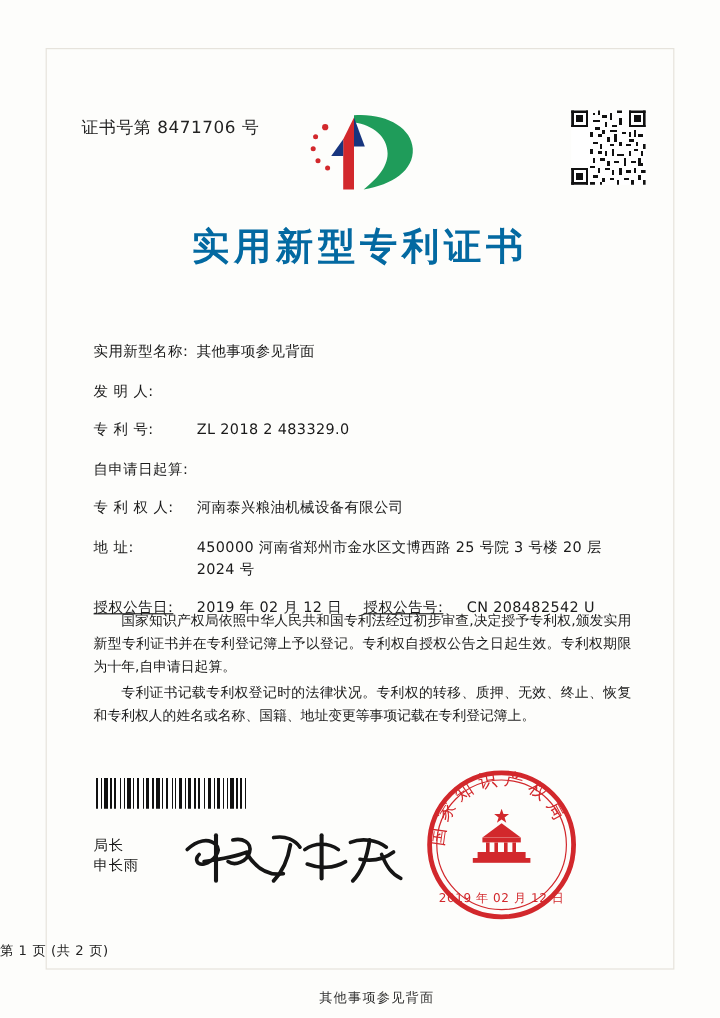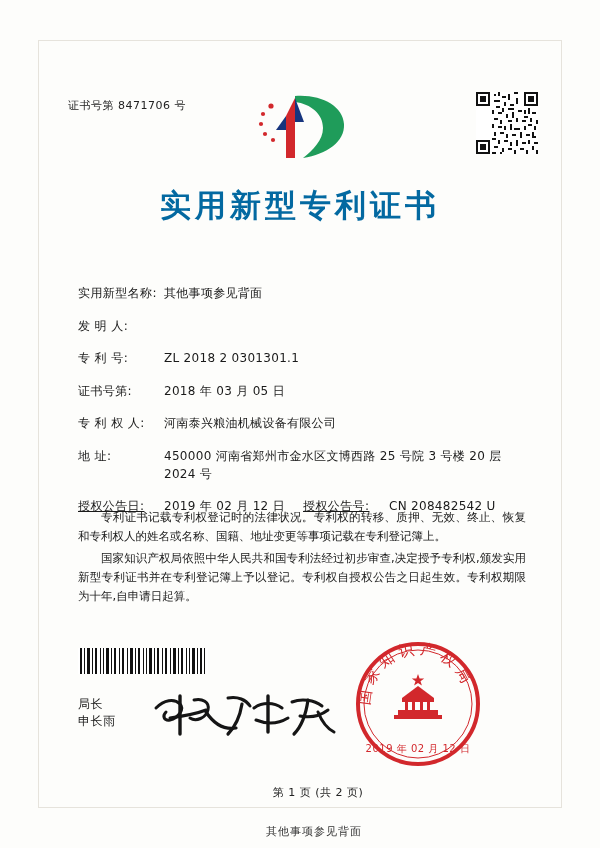--- a/index.html
+++ b/index.html
@@ -29,21 +29,21 @@
     width: 524px;
     height: 768px;
     border: 1px solid #e6e3dc;
     box-sizing: border-box;
   }
 
   
   .cert-number {
     position: absolute;
     left: 68px; top: 98px;
-    font-size: 11px;
+    font-size: 14px;
     letter-spacing: 0.5px;
     color: #222;
     white-space: nowrap;
   }
   .logo {
     position: absolute;
     left: 243px; top: 88px;
     width: 110px; height: 76px;
   }
   .qr {
@@ -161,25 +161,23 @@
     color: #d2282c;
     font-size: 10px;
     letter-spacing: 0.5px;
     pointer-events: none;
   }
 
   
   .page-num {
     position: absolute;
     left: 0; right: 0; top: 785px;
-    text-align: center;
     font-size: 11px;
     color: #222;
     letter-spacing: 0.5px;
-    padding-left: 36px;
   }
   .footer-note {
     position: absolute;
     left: 0; right: 0; top: 824px;
     text-align: center;
     font-size: 11px;
     color: #333;
     letter-spacing: 1px;
     padding-left: 28px;
   }
@@ -298,25 +296,24 @@
   <div class="fields">
     <div class="field-row">
       <div class="field-label">实用新型名称:</div>
       <div class="field-value">其他事项参见背面</div>
     </div>
     <div class="field-row">
       <div class="field-label">发 明 人:</div>
     </div>
     <div class="field-row">
       <div class="field-label">专 利 号:</div>
-      <div class="field-value">ZL 2018 2 0301301.1</div>
-    </div>
-    <div class="field-row">
-      <div class="field-label">证书号第:</div>
-      <div class="field-value">2018 年 03 月 05 日</div>
+      <div class="field-value">ZL 2018 2 483329.0</div>
+    </div>
+    <div class="field-row">
+      <div class="field-label">自申请日起算:</div>
     </div>
     <div class="field-row">
       <div class="field-label">专 利 权 人:</div>
       <div class="field-value">河南泰兴粮油机械设备有限公司</div>
     </div>
     <div class="field-row">
       <div class="field-label">地    址:</div>
       <div class="field-value">450000 河南省郑州市金水区文博西路 25 号院 3 号楼 20 层 2024 号</div>
     </div>
     <div class="field-row inline2">
@@ -325,22 +322,22 @@
         <div class="field-value">2019 年 02 月 12 日</div>
       </div>
       <div class="inline-half">
         <div class="field-label">授权公告号:</div>
         <div class="field-value">CN 208482542 U</div>
       </div>
     </div>
   </div>
 
   <div class="paras">
+    <p>国家知识产权局依照中华人民共和国专利法经过初步审查,决定授予专利权,颁发实用新型专利证书并在专利登记簿上予以登记。专利权自授权公告之日起生效。专利权期限为十年,自申请日起算。</p>
     <p>专利证书记载专利权登记时的法律状况。专利权的转移、质押、无效、终止、恢复和专利权人的姓名或名称、国籍、地址变更等事项记载在专利登记簿上。</p>
-    <p>国家知识产权局依照中华人民共和国专利法经过初步审查,决定授予专利权,颁发实用新型专利证书并在专利登记簿上予以登记。专利权自授权公告之日起生效。专利权期限为十年,自申请日起算。</p>
   </div>
 
   <div class="barcode">
     <svg viewBox="0 0 130 26" width="130" height="26" shape-rendering="crispEdges" aria-hidden="true">
       <rect width="130" height="26" fill="#ffffff"></rect>
       <g fill="#111111">
         <rect x="2" y="0" width="2" height="26"></rect>
           <rect x="6" y="0" width="1" height="26"></rect>
         <rect x="9" y="0" width="3" height="26"></rect>
           <rect x="14" y="0" width="1" height="26"></rect>

